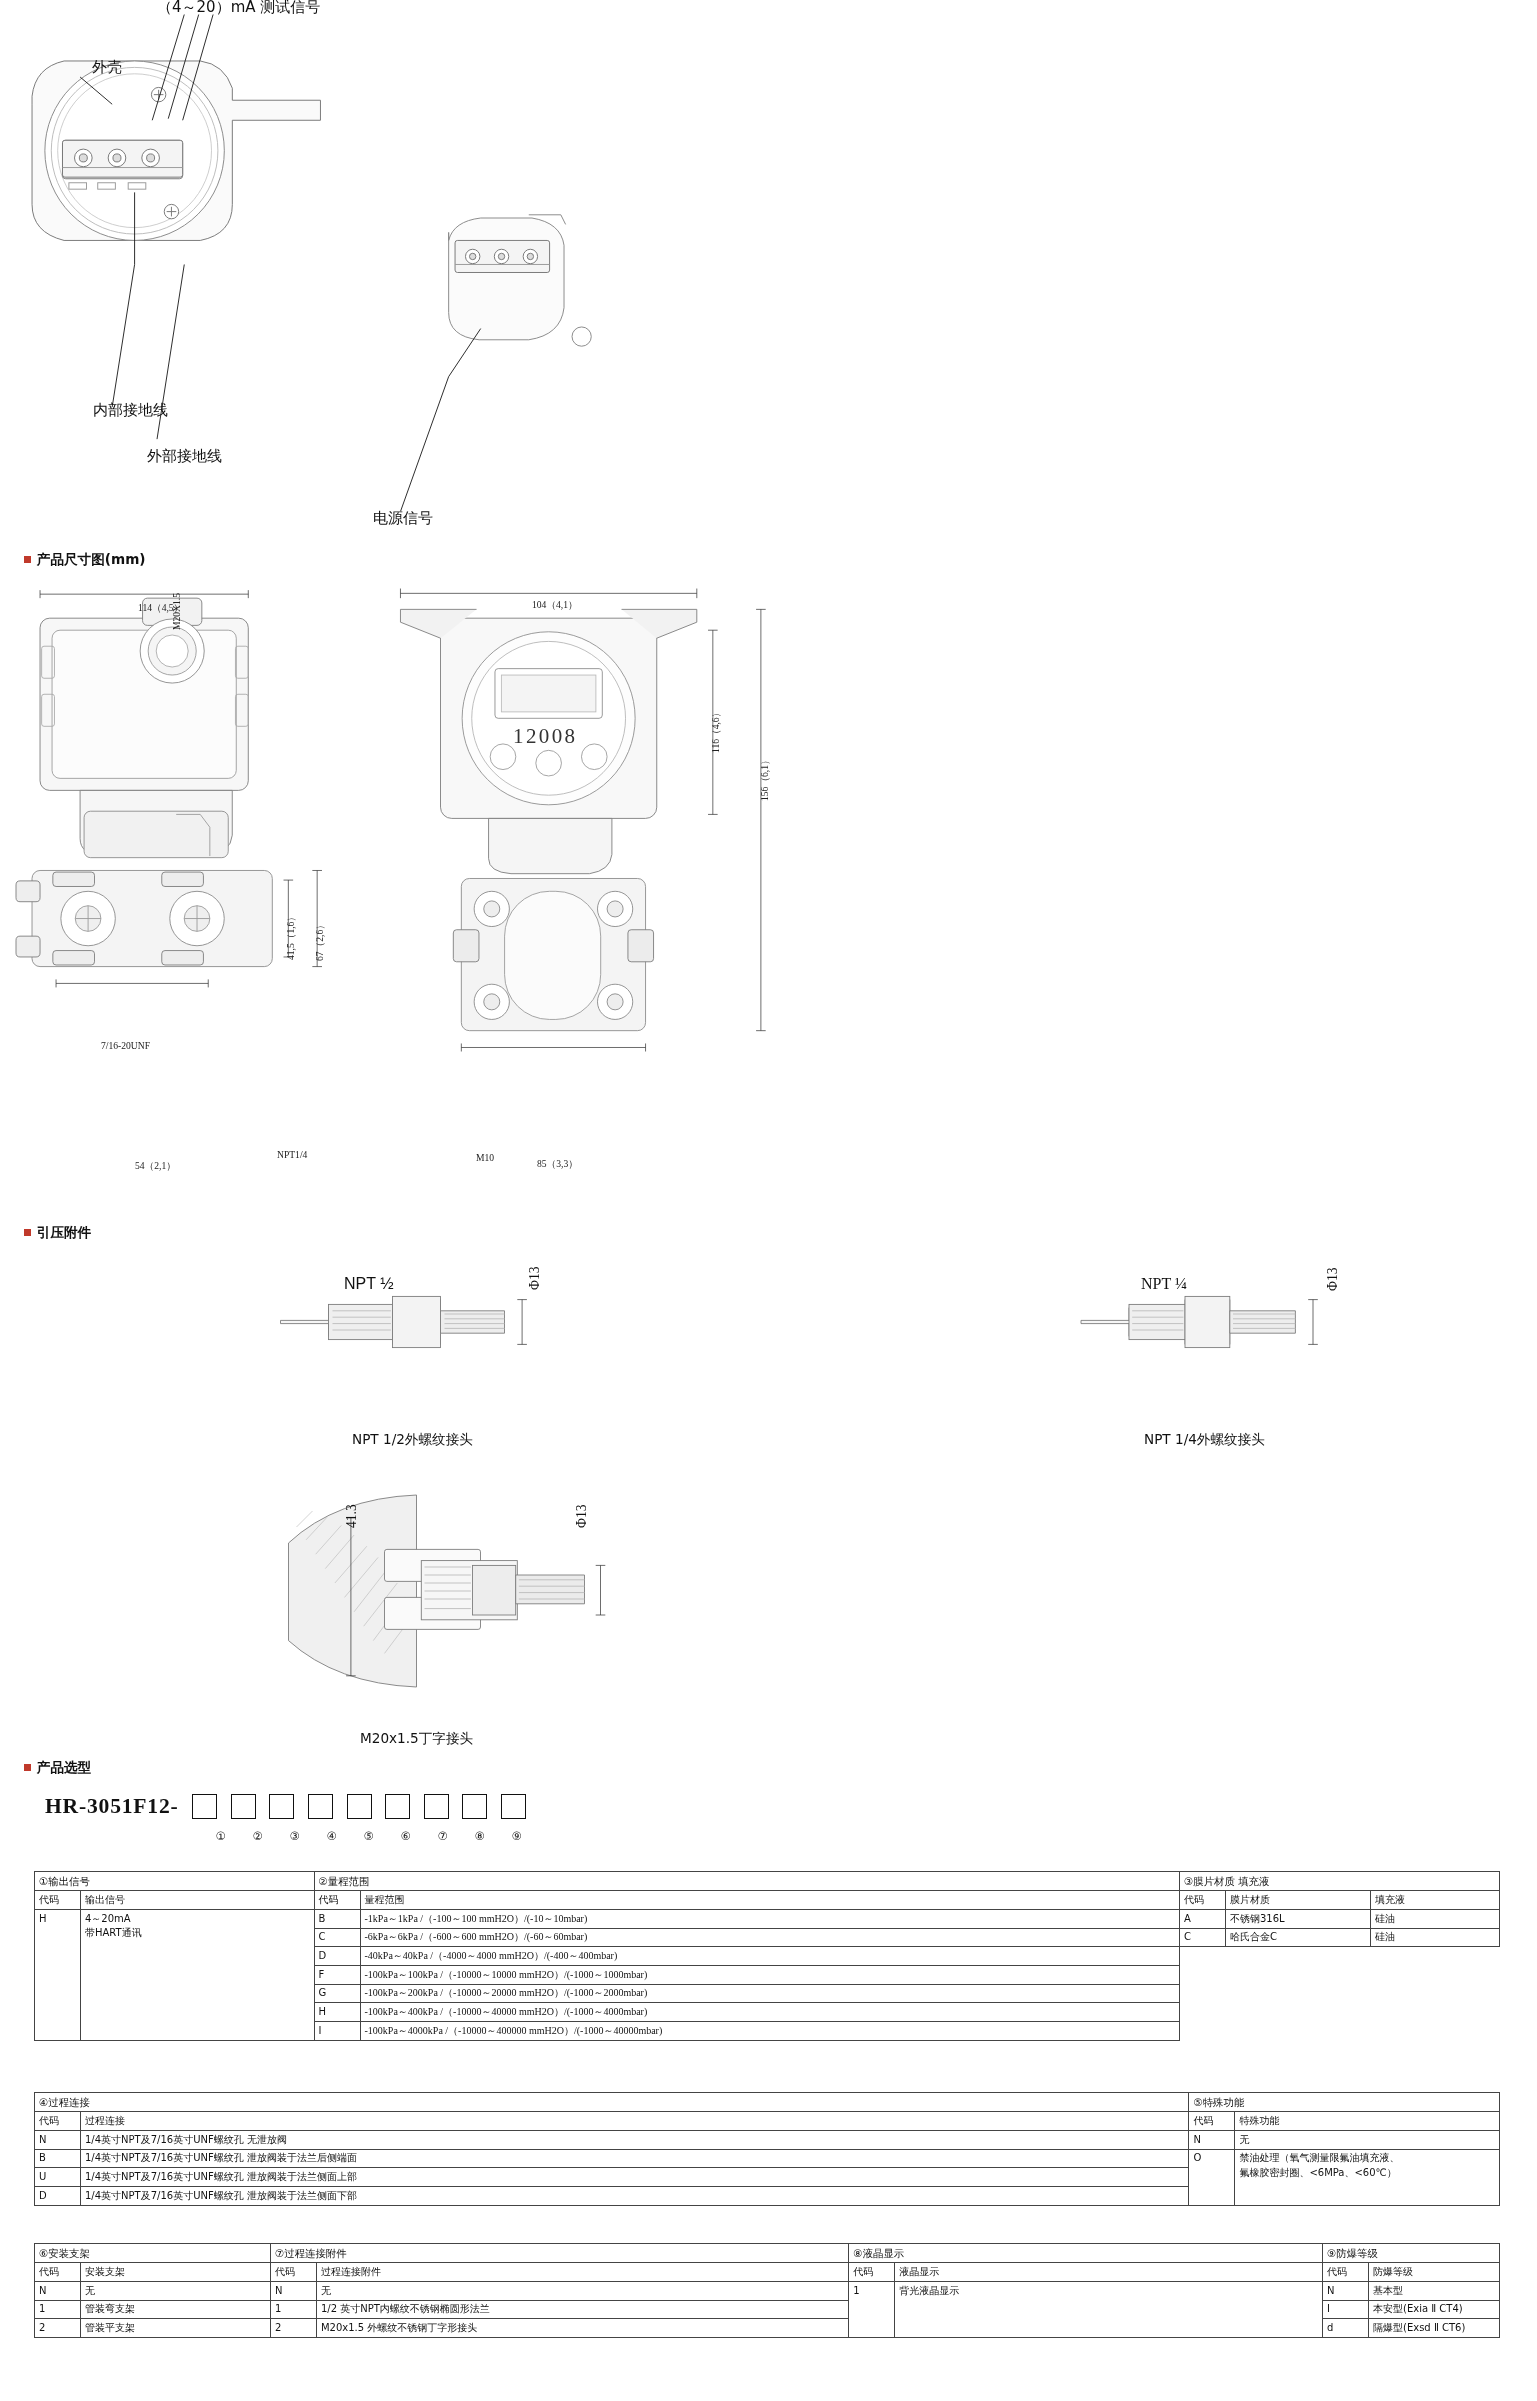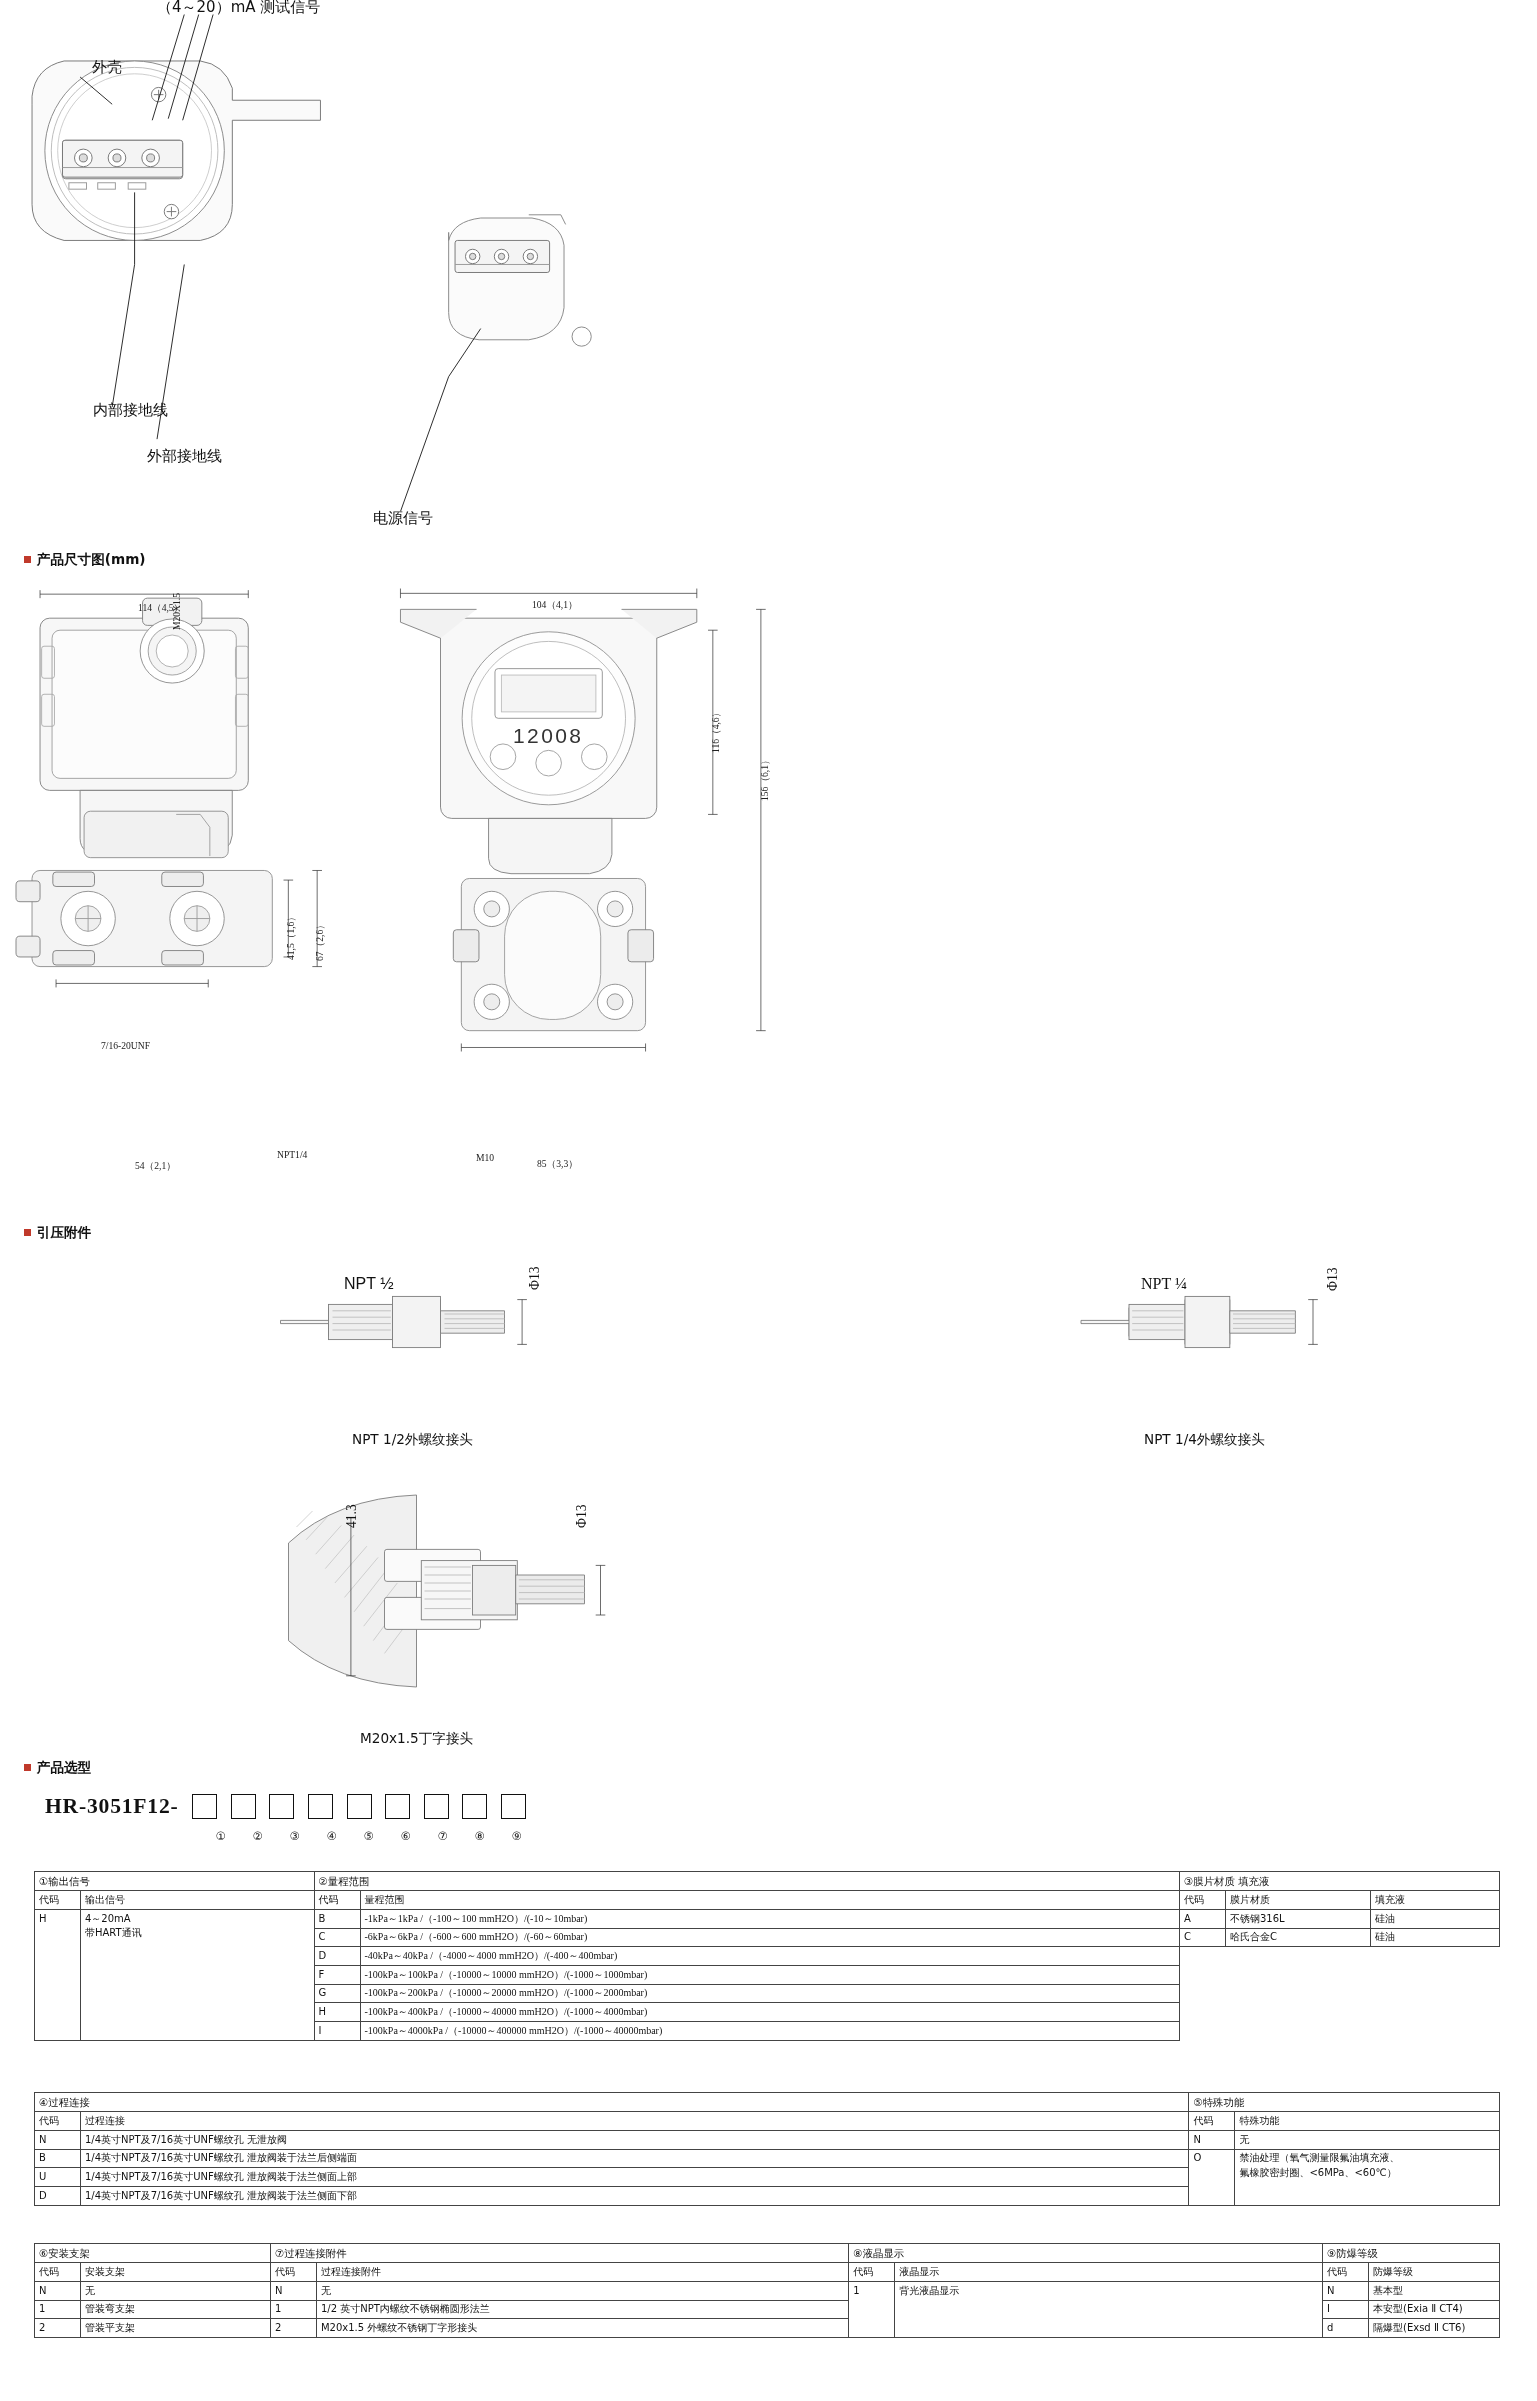--- a/index.html
+++ b/index.html
@@ -189,21 +189,21 @@
   <div class="abs tiny serif" style="left:171px;top:630px;transform:rotate(-90deg);transform-origin:left top;">M20X1.5</div>
   <div class="abs tiny serif" style="left:710px;top:753px;transform:rotate(-90deg);transform-origin:left top;">116（4,6）</div>
   <div class="abs tiny serif" style="left:759px;top:801px;transform:rotate(-90deg);transform-origin:left top;">156（6,1）</div>
   <div class="abs tiny serif" style="left:285px;top:960px;transform:rotate(-90deg);transform-origin:left top;">41,5（1,6）</div>
   <div class="abs tiny serif" style="left:314px;top:961px;transform:rotate(-90deg);transform-origin:left top;">67（2,6）</div>
   <div class="abs tiny serif" style="left:135px;top:1160px;">54（2,1）</div>
   <div class="abs tiny serif" style="left:277px;top:1149px;">NPT1/4</div>
   <div class="abs tiny serif" style="left:101px;top:1040px;">7/16-20UNF</div>
   <div class="abs tiny serif" style="left:476px;top:1152px;">M10</div>
   <div class="abs tiny serif" style="left:537px;top:1158px;">85（3,3）</div>
-  <div class="abs" style="left:513px;top:724px;font-size:21px;letter-spacing:2.4px;color:#333;font-family:Liberation Sans, sans-serif;">12008</div>
+  <div class="abs" style="left:513px;top:724px;font-size:21px;letter-spacing:2.4px;color:#333;font-family:Liberation Serif, serif;">12008</div>
 
   <div class="abs" style="left:24px;top:1224px;">
     <span class="sec-mark"></span><span class="sec-title cn">引压附件</span>
   </div>
 
   <div class="abs" style="left:240px;top:1258px;width:449px;height:160px;">
     <svg width="449" height="160" viewBox="0 0 560 200">
       <g fill="none" stroke="#7b7b7b" stroke-width="1.1">
         <path d="M50 78 L110 78 L110 62 L190 62 L190 52 L250 52 L250 108 L190 108 L190 98 L110 98 L110 82 L50 82 Z" fill="#f6f6f6"></path>
         <rect x="110" y="58" width="80" height="44" fill="#efefef"></rect>

